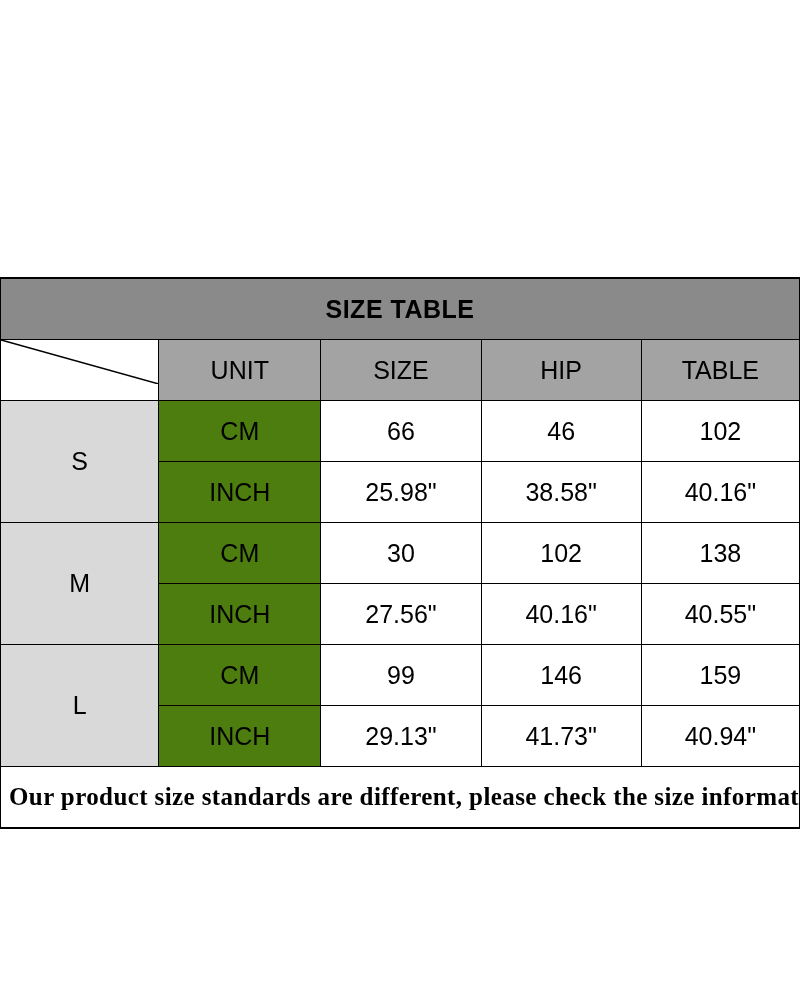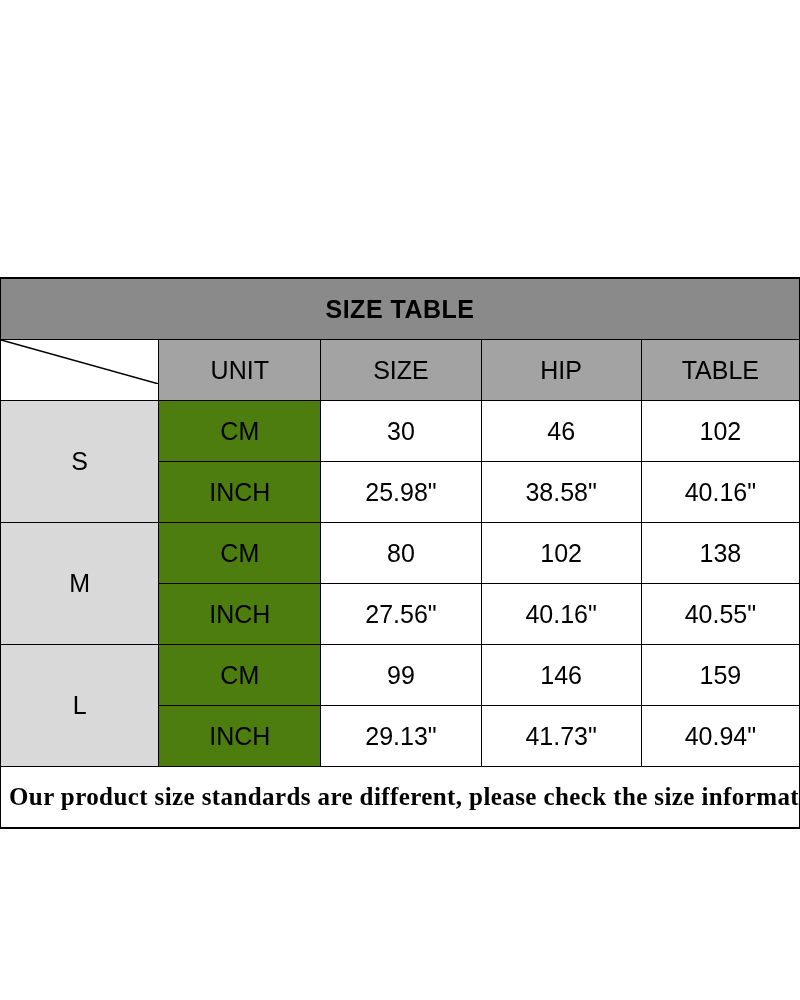--- a/index.html
+++ b/index.html
@@ -131,35 +131,35 @@
         </td>
         <td class="head-cell">UNIT</td>
         <td class="head-cell">SIZE</td>
         <td class="head-cell">HIP</td>
         <td class="head-cell last-col">TABLE</td>
       </tr>
 
       <tr>
         <td class="size-cell" rowspan="2">S</td>
         <td class="unit-cell">CM</td>
-        <td class="val-cell">30</td>
+        <td class="val-cell">66</td>
         <td class="val-cell">46</td>
         <td class="val-cell last-col">102</td>
       </tr>
       <tr>
         <td class="unit-cell">INCH</td>
         <td class="val-cell">25.98"</td>
         <td class="val-cell">38.58"</td>
         <td class="val-cell last-col">40.16"</td>
       </tr>
 
       <tr>
         <td class="size-cell" rowspan="2">M</td>
         <td class="unit-cell">CM</td>
-        <td class="val-cell">80</td>
+        <td class="val-cell">30</td>
         <td class="val-cell">102</td>
         <td class="val-cell last-col">138</td>
       </tr>
       <tr>
         <td class="unit-cell">INCH</td>
         <td class="val-cell">27.56"</td>
         <td class="val-cell">40.16"</td>
         <td class="val-cell last-col">40.55"</td>
       </tr>
 

